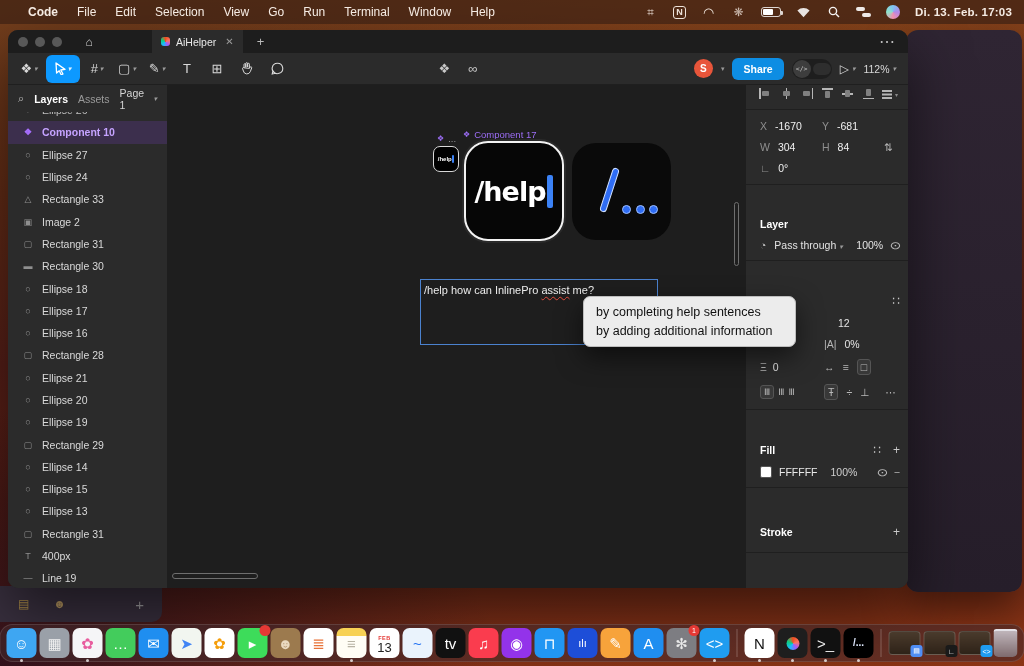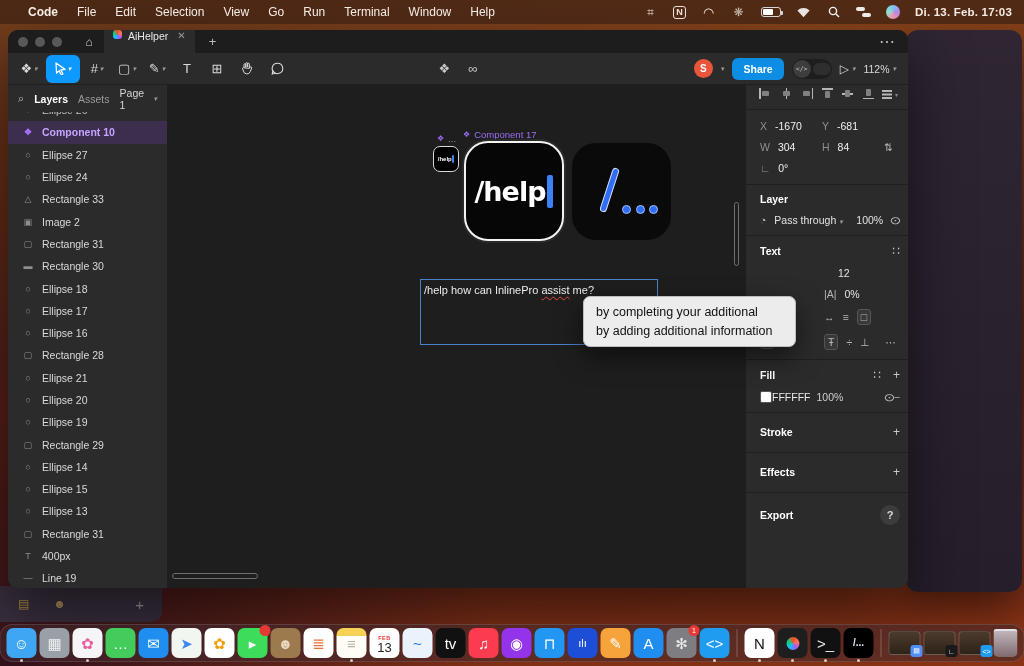--- a/index.html
+++ b/index.html
@@ -40,22 +40,22 @@
   .bg-window2 .plus{ margin-left:auto; color:#bbb; font-size:15px; }
 
   
   .window { position:absolute; left:8px; top:30px; width:900px; height:558px;
     border-radius:10px; overflow:hidden; background:#2b2b2b;
     box-shadow:0 24px 60px rgba(0,0,0,.55); display:flex; flex-direction:column; }
   .tabbar { height:23px; background:#1d1d1d; display:flex; align-items:center; flex:0 0 auto; }
   .lights { display:flex; gap:7px; padding:0 12px 0 10px; }
   .lights i { width:10px; height:10px; border-radius:50%; background:#585858; }
   .home { width:30px; text-align:center; color:#cfcfcf; font-size:12px; }
-  .tab { height:23px; background:#2b2b2b; display:flex; gap:6px;
-    padding:0 9px; font-size:10.5px; color:#e8e8e8; }
+  .tab { height:23px; background:#2b2b2b; display:flex; align-items:center; gap:6px;
+    padding:0 9px; font-size:10.5px; color:#e8e8e8;margin-left:48px; }
   .tab .flogo { width:9px; height:9px; border-radius:3px; background:conic-gradient(#f24e1e,#ff7262,#a259ff,#1abcfe,#0acf83,#f24e1e); }
   .tab .x { color:#9a9a9a; font-size:10px; margin-left:3px; }
   .newtab { color:#bbb; margin-left:14px; font-size:13px; }
   .tb-more { margin-left:auto; margin-right:12px; color:#bdbdbd; letter-spacing:1px; }
 
   .toolbar { height:32px; background:#2b2b2b; border-bottom:1px solid #1f1f1f;
     display:flex; align-items:center; padding:0 8px; flex:0 0 auto; position:relative; }
   .tool { display:flex; align-items:center; justify-content:center; height:28px; min-width:26px;
     color:#d9d9d9; font-size:13px; gap:2px; border-radius:6px; margin-right:4px; }
   .tool .chev { font-size:7px; color:#9a9a9a; }
@@ -118,21 +118,21 @@
   
   .dropdown { position:absolute; width:213px; background:#ececec; border:1px solid #bdbdbd;
     border-radius:7px; padding:5px 5px; box-shadow:0 10px 26px rgba(0,0,0,.55); z-index:30; }
   .dd-item { height:19.5px; display:flex; align-items:center; padding:0 7px; border-radius:4.5px;
     font-size:12.5px; color:#111; white-space:nowrap; }
   .dd-item.sel { background:#2f6be4; color:#fff; }
 
   
   .rpanel { width:163px; background:#2b2b2b; border-left:1px solid #1e1e1e; font-size:10.5px;
     display:flex; flex-direction:column; }
-  .rsec { border-bottom:1px solid #1f1f1f; padding:8px 8px 9px 14px; }
+  .rsec { border-bottom:1px solid #1f1f1f; padding:8px 8px 9px 14px;margin-top:25px; }
   .rtabs { display:flex; gap:14px; padding:8px 14px 7px; border-bottom:0; font-size:10.5px;}
   .rtabs .on { color:#fff; font-weight:bold; }
   .rtabs .off{ color:#9a9a9a; }
   .alrow { display:flex; justify-content:space-between; align-items:center; padding:2px 12px 9px; border-bottom:1px solid #1f1f1f;}
   .alico { width:15px; height:13px; position:relative; opacity:.85; }
   .alico::before { content:""; position:absolute; background:#cfcfcf; }
   .alico::after { content:""; position:absolute; background:#8f8f8f; border-radius:1px; }
   .al-l::before{ left:1px; top:1px; width:1.5px; height:11px;} .al-l::after{ left:4px; top:4px; width:7px; height:5px;}
   .al-c::before{ left:7px; top:1px; width:1.5px; height:11px;} .al-c::after{ left:4px; top:4px; width:7px; height:5px;}
   .al-r::before{ right:1px; top:1px; width:1.5px; height:11px;} .al-r::after{ right:4px; top:4px; width:7px; height:5px;}
@@ -148,21 +148,21 @@
   .pv .k { color:#8f8f8f; } .pv .v { color:#f0f0f0; }
   .sechead { display:flex; align-items:center; color:#fff; font-weight:bold; }
   .sechead .sp { margin-left:auto; display:flex; gap:12px; color:#c9c9c9; font-weight:normal; font-size:12px;}
   .lrow2 { display:flex; align-items:center; gap:8px; margin-top:9px; color:#e3e3e3; }
   .lrow2 .eye { margin-left:auto; }
   .gico { color:#b8b8b8; }
   .trow { display:flex; align-items:center; margin-top:9px; color:#e3e3e3; }
   .trow .half { width:64px; display:flex; gap:6px; align-items:center; }
   .trow .rhalf { flex:1; display:flex; gap:8px; align-items:center; }
   .boxed { border:1px solid #555; border-radius:3px; padding:1px 3px; background:#383838; }
-  .fillrow { display:flex; align-items:center; margin-top:9px; color:#e9e9e9; }
+  .fillrow { display:flex; align-items:center; gap:7px; margin-top:9px; color:#e9e9e9; }
   .swatch { width:12px; height:12px; background:#fff; border-radius:2px; border:1px solid #555; }
   .pct { color:#cfcfcf; margin-left:6px; }
   .help-q { margin-left:auto; width:20px; height:20px; border-radius:50%; background:#3c3c3c;
     color:#dcdcdc; display:flex; align-items:center; justify-content:center; font-size:11px; }
   .eyeico { display:inline-block; transform:scaleX(1.35); }
 
   
   .dock { position:absolute; left:50%; transform:translateX(-50%); bottom:4px; height:38px;
     background:rgba(70,42,46,.55); border:1px solid rgba(255,255,255,.12); border-radius:13px;
     display:flex; align-items:center; gap:3px; padding:3px 6px; z-index:40; }
@@ -430,21 +430,21 @@
           </span>
       </div>
       <div class="textbox" style="left:252px; top:194px; width:238px; height:66px;">
         <span>/help how can InlinePro </span><span class="missp">assist</span><span> me?</span>
       </div>
       <div class="vscroll" style="left:566px; top:117px;"></div>
       <div class="hscroll" style="left:4px; top:488px;"></div>
     </div>
 
     <div class="dropdown" style="left:575px; top:211px;">
-        <div class="dd-item">by completing your additional</div>
+        <div class="dd-item">by completing help sentences</div>
         <div class="dd-item">by adding additional information</div>
       </div>
 
     <div class="rpanel">
       <div class="alrow">
         <span class="alico al-l"></span>
         <span class="alico al-c"></span>
         <span class="alico al-r"></span>
         <span class="alico al-t"></span>
         <span class="alico al-m"></span>

